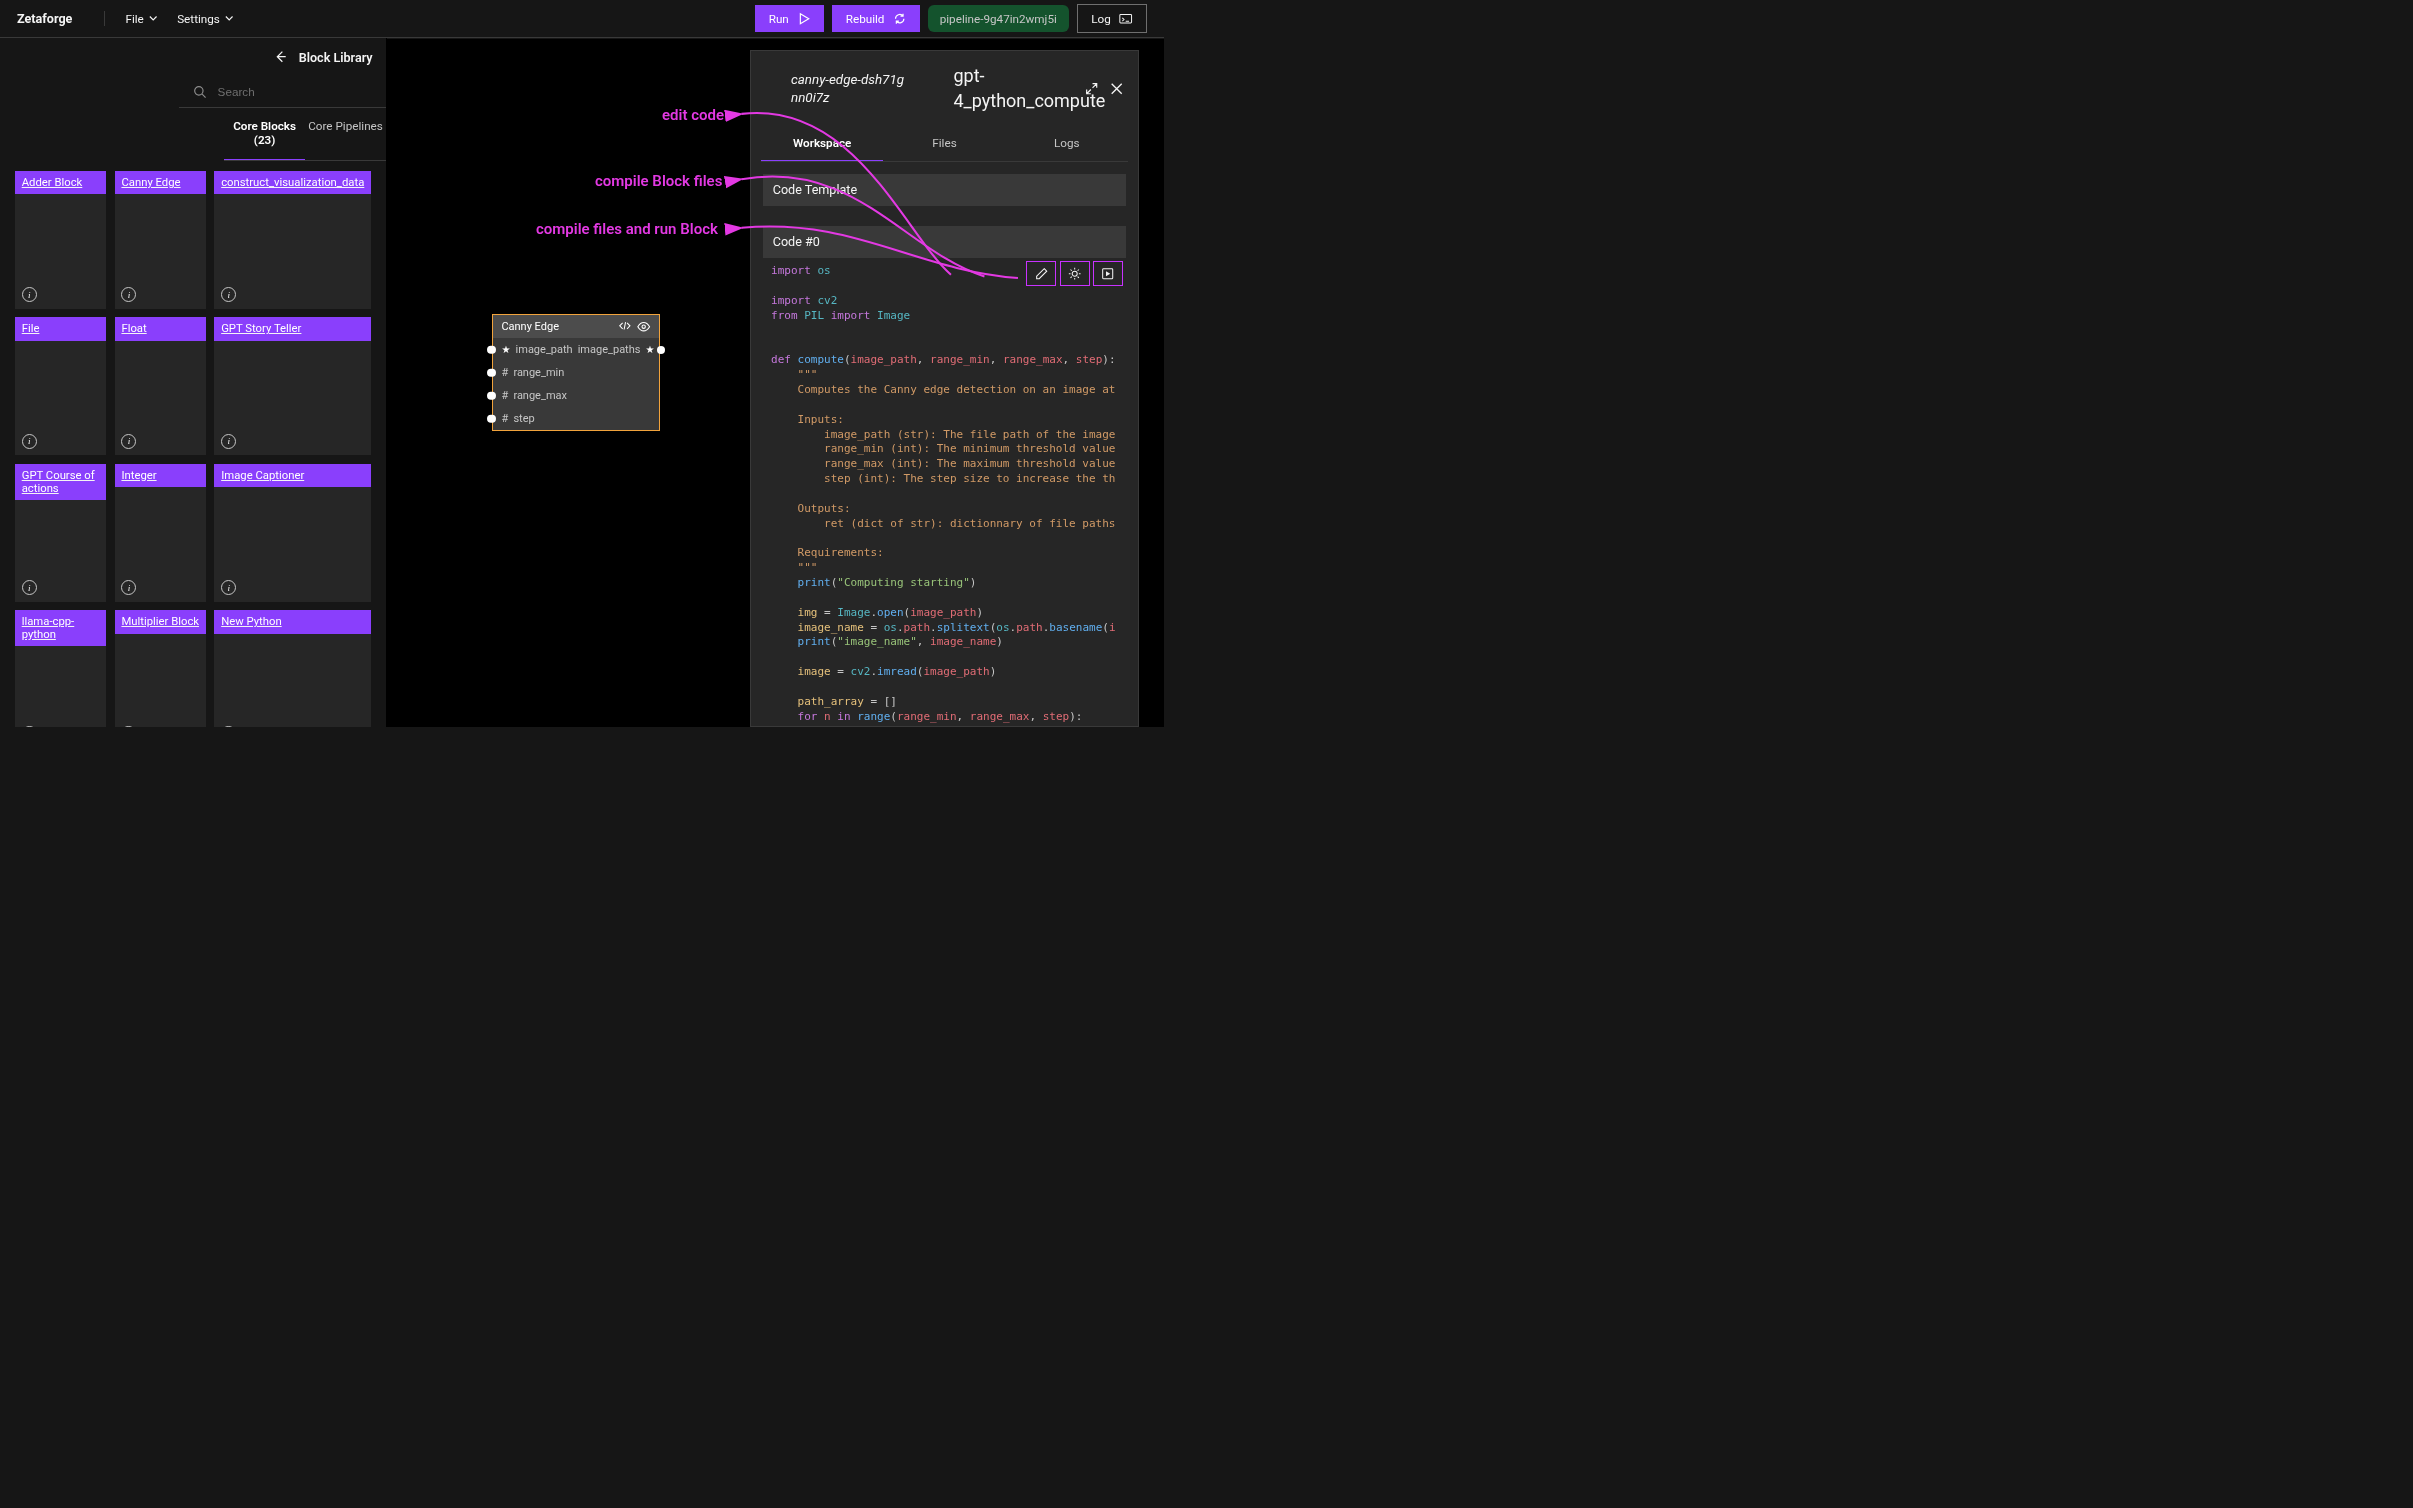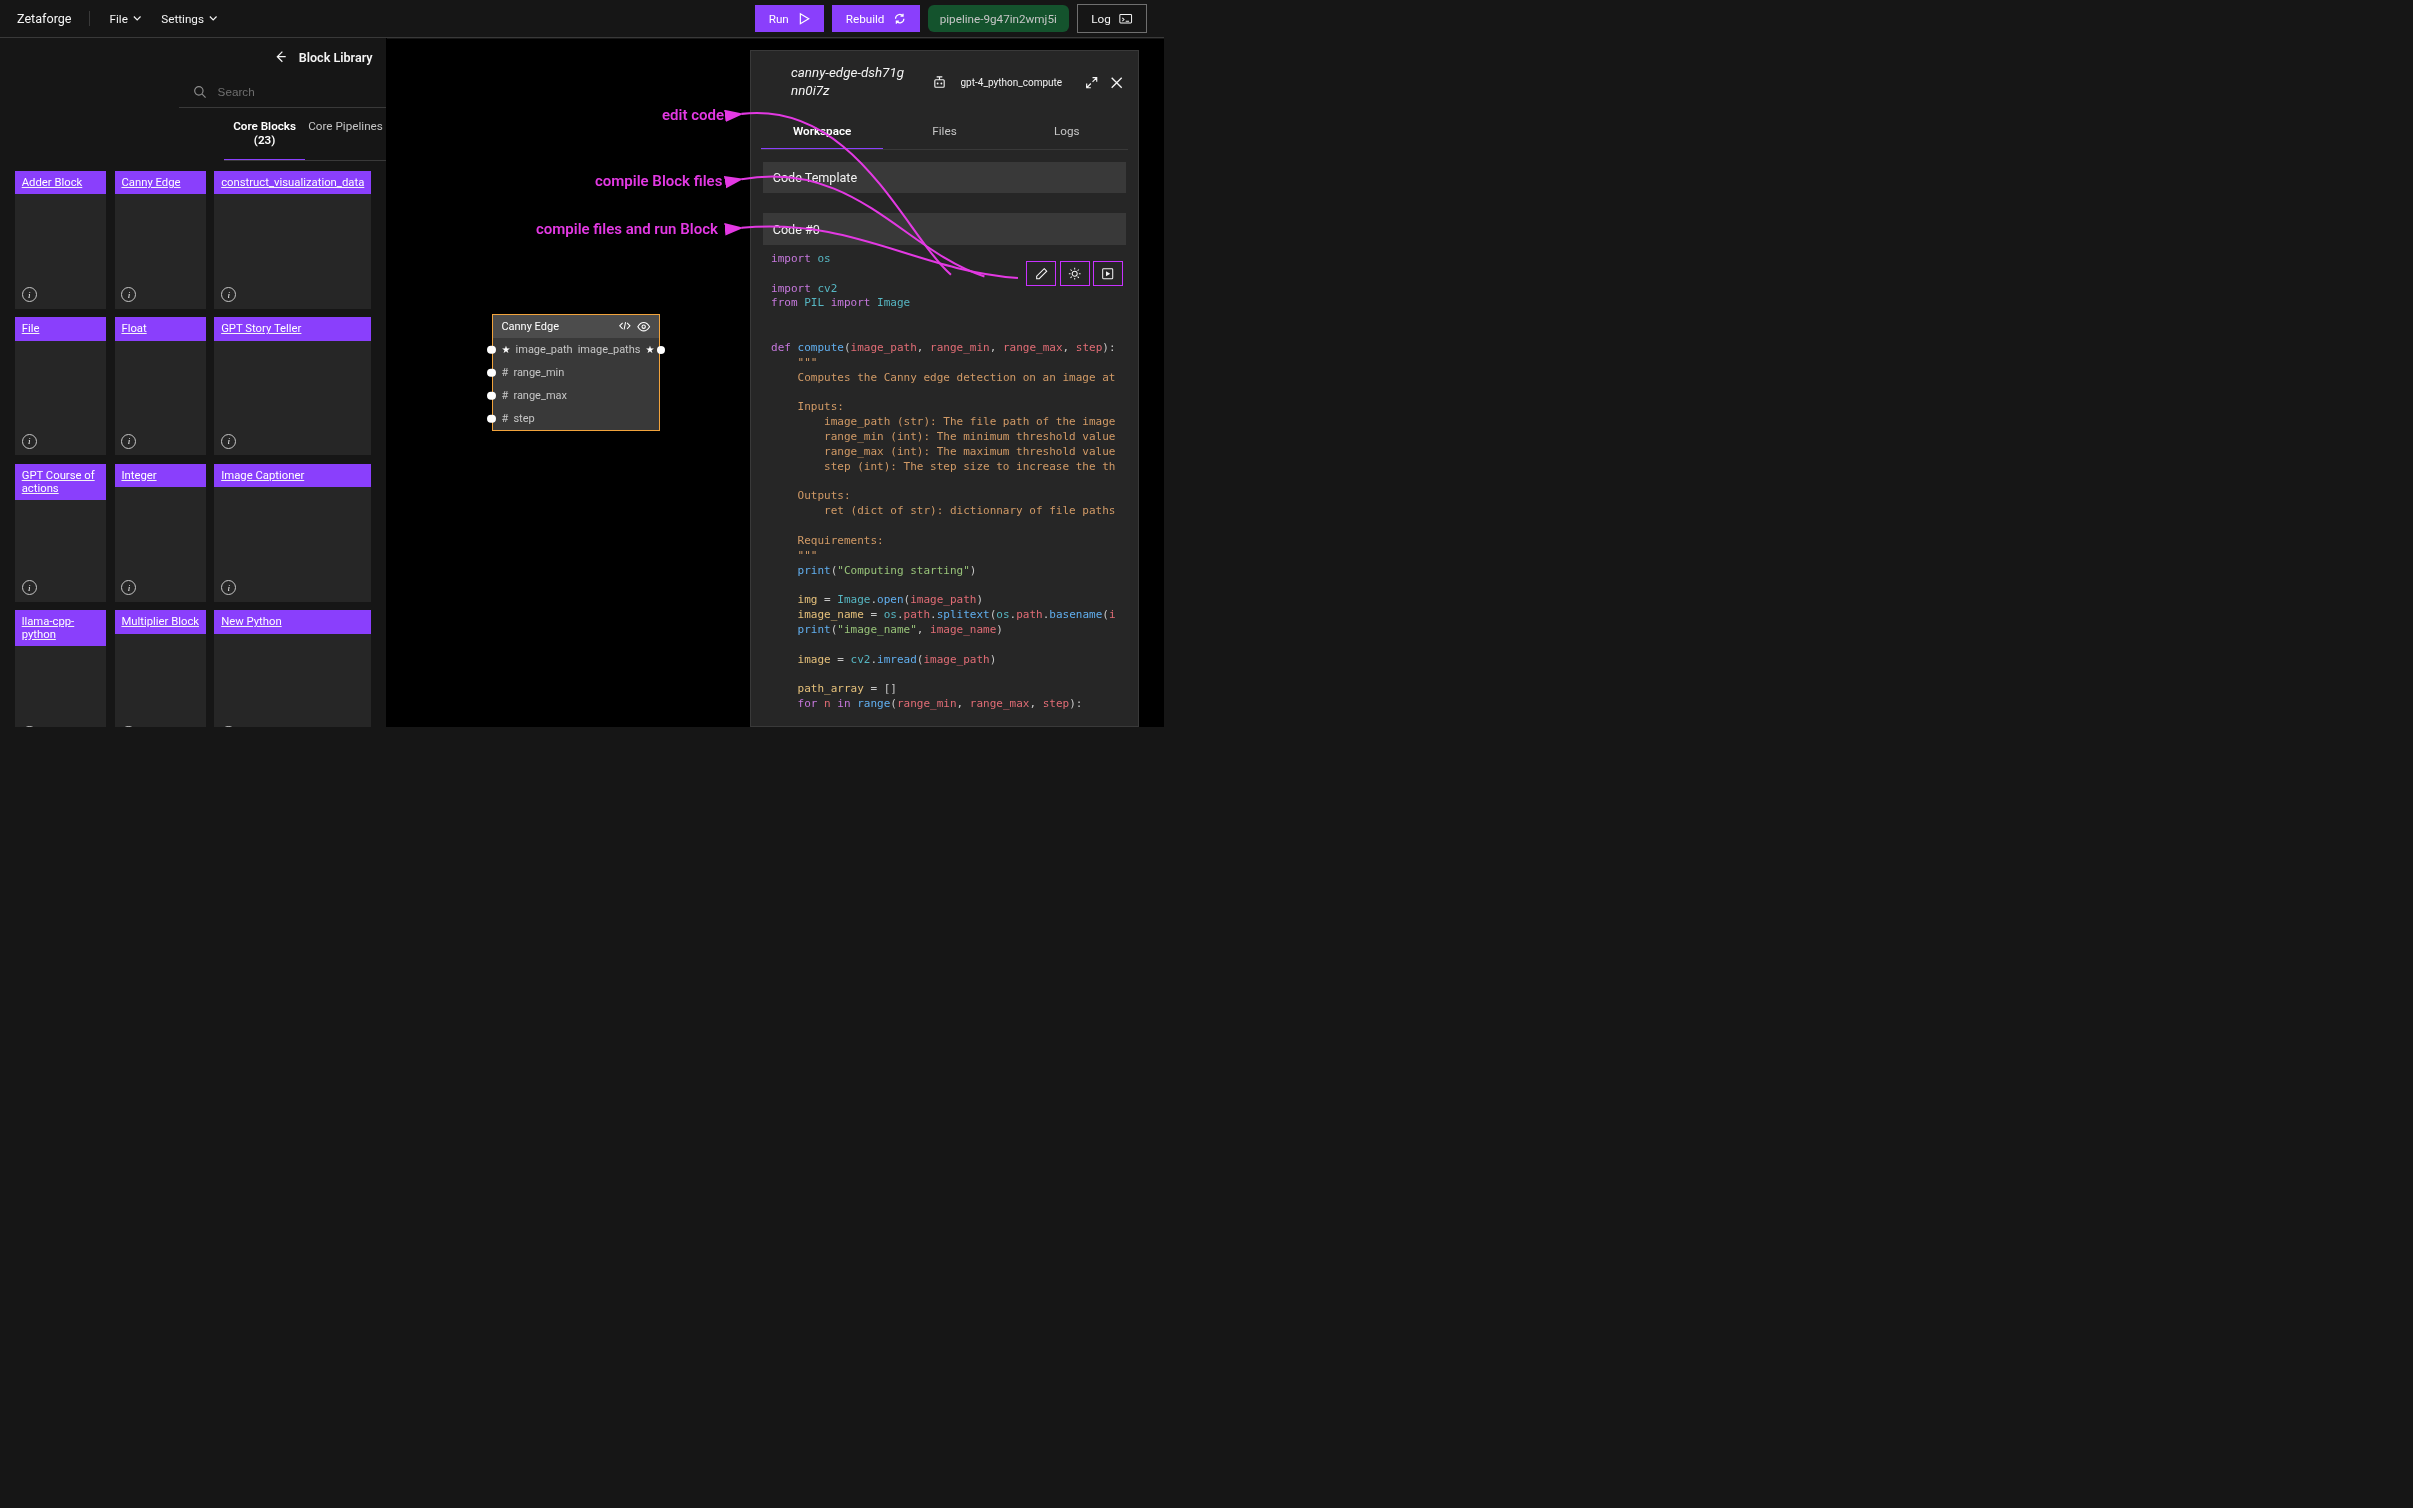--- a/index.html
+++ b/index.html
@@ -16,21 +16,21 @@
 
   
   .topbar {
     height: 38px;
     display: flex;
     align-items: center;
     padding: 0 17px;
     border-bottom: 0.8px solid #393939;
     gap: 20px;
   }
-  .brand { font-weight: 400; font-size: 12.6px; padding-right: 17px; border-right: 0.8px solid #393939; }
+  .brand { font-weight: 700; font-size: 12.6px; padding-right: 32px; border-right: 0.8px solid #393939; }
   .menu-item { display: flex; align-items: center; gap: 5px; cursor: pointer; }
   .chev { width: 8.4px; height: 8.4px; }
   .topbar-center { margin-left: auto; display: flex; align-items: center; gap: 8.4px; padding-left: 20px; }
   .btn {
     display: flex; align-items: center; gap: 8.4px;
     padding: 6.7px 13.4px; cursor: pointer; font-size: 11.7px;
   }
   .btn-purple { background: #8a3ffc; color: #fff; }
   .btn-outline { border: 0.8px solid #6f6f6f; }
   .pipeline-name { padding: 6.7px 11.7px; background: #14532d; color: #c6c6c6; border-radius: 6px; }
@@ -115,21 +115,21 @@
     position: absolute; top: 50px; right: 25px; width: 389px; bottom: 0;
     background: #262626; border: 0.8px solid #393939;
     display: flex; flex-direction: column;
   }
   .panel-head {
     display: flex; align-items: center; justify-content: space-between;
     padding: 13.4px 15px;
   }
   .panel-ids { display: flex; gap: 23.5px; align-items: center; margin-left: 25px; }
   .panel-id1 { font-style: italic; font-size: 13.4px; line-height: 1.35; max-width: 117px; word-break: break-all; }
-  .panel-id2 { font-size: 10px; line-height: 1.35; display: flex; gap: 14px; align-items: flex-end; max-width: 142px; }
+  .panel-id2 { font-size: 18px; line-height: 1.35; display: flex; gap: 22px; align-items: flex-end; max-width: 142px; }
   .panel-icons { display: flex; gap: 11.7px; }
   .panel-tabs { display: flex; border-bottom: 0.8px solid #393939; margin: 0 10px; }
   .panel-tab { flex: 1; text-align: center; padding: 10px 0; cursor: pointer; color: #c6c6c6; }
   .panel-tab.active { color: #fff; font-weight: 600; border-bottom: 1.7px solid #8a3ffc; }
   .tmpl-row {
     margin: 11.7px 11.7px 0; background: #393939; padding: 8.4px 10px; font-size: 12.6px;
   }
   .code-head {
     margin: 20px 11.7px 0; background: #393939; padding: 8.4px 10px; font-size: 12.6px;
   }

